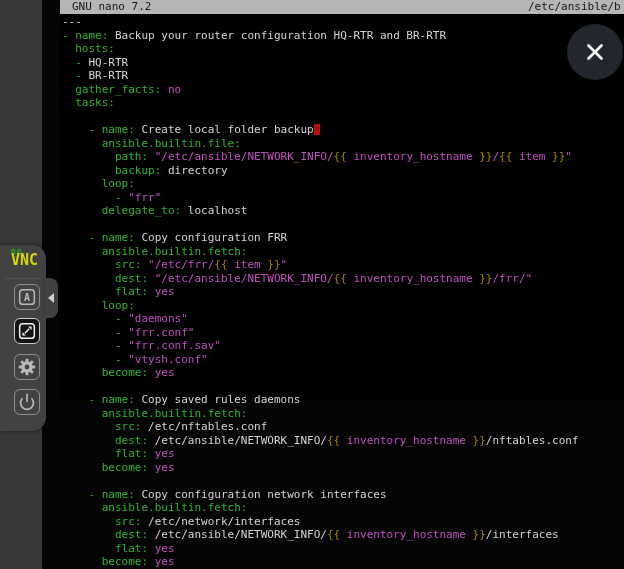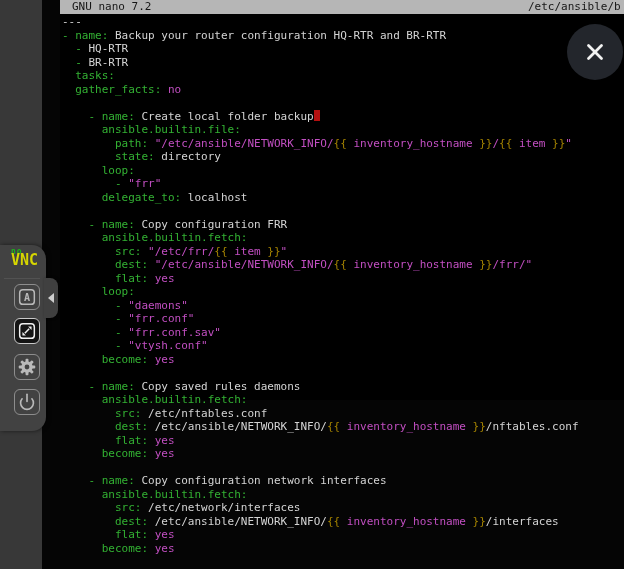--- a/index.html
+++ b/index.html
@@ -104,29 +104,30 @@
   </div>
 
   <div class="terminal">
     <div class="titlebar">
       <span class="app">GNU nano 7.2</span>
       <span class="file">/etc/ansible/b</span>
     </div>
     <div class="editor">
         <div class="tline"><span class="p">---</span></div>
         <div class="tline"><span class="k">- name:</span><span class="p"> Backup your router configuration HQ-RTR and BR-RTR</span></div>
+        <div class="tline"><span class="k">  hosts:</span></div>
         <div class="tline"><span class="k">  - </span><span class="p">HQ-RTR</span></div>
         <div class="tline"><span class="k">  - </span><span class="p">BR-RTR</span></div>
+        <div class="tline"><span class="k">  gather_facts:</span><span class="p"> </span><span class="s">no</span></div>
         <div class="tline"><span class="k">  tasks:</span></div>
-        <div class="tline"><span class="k">  gather_facts:</span><span class="p"> </span><span class="s">no</span></div>
         <div class="tline">&nbsp;</div>
         <div class="tline"><span class="k">    - name:</span><span class="p"> Create local folder backup</span><span class="cur"></span></div>
         <div class="tline"><span class="k">      ansible.builtin.file:</span></div>
         <div class="tline"><span class="k">        path:</span><span class="p"> </span><span class="s">"/etc/ansible/NETWORK_INFO/</span><span class="v">{{</span><span class="s"> inventory_hostname </span><span class="v">}}</span><span class="s">/</span><span class="v">{{</span><span class="s"> item </span><span class="v">}}</span><span class="s">"</span></div>
-        <div class="tline"><span class="k">        state:</span><span class="p"> directory</span></div>
+        <div class="tline"><span class="k">        backup:</span><span class="p"> directory</span></div>
         <div class="tline"><span class="k">      loop:</span></div>
         <div class="tline"><span class="k">        - </span><span class="s">"frr"</span></div>
         <div class="tline"><span class="k">      delegate_to:</span><span class="p"> localhost</span></div>
         <div class="tline">&nbsp;</div>
         <div class="tline"><span class="k">    - name:</span><span class="p"> Copy configuration FRR</span></div>
         <div class="tline"><span class="k">      ansible.builtin.fetch:</span></div>
         <div class="tline"><span class="k">        src:</span><span class="p"> </span><span class="s">"/etc/frr/</span><span class="v">{{</span><span class="s"> item </span><span class="v">}}</span><span class="s">"</span></div>
         <div class="tline"><span class="k">        dest:</span><span class="p"> </span><span class="s">"/etc/ansible/NETWORK_INFO/</span><span class="v">{{</span><span class="s"> inventory_hostname </span><span class="v">}}</span><span class="s">/frr/"</span></div>
         <div class="tline"><span class="k">        flat:</span><span class="p"> </span><span class="s">yes</span></div>
         <div class="tline"><span class="k">      loop:</span></div>

